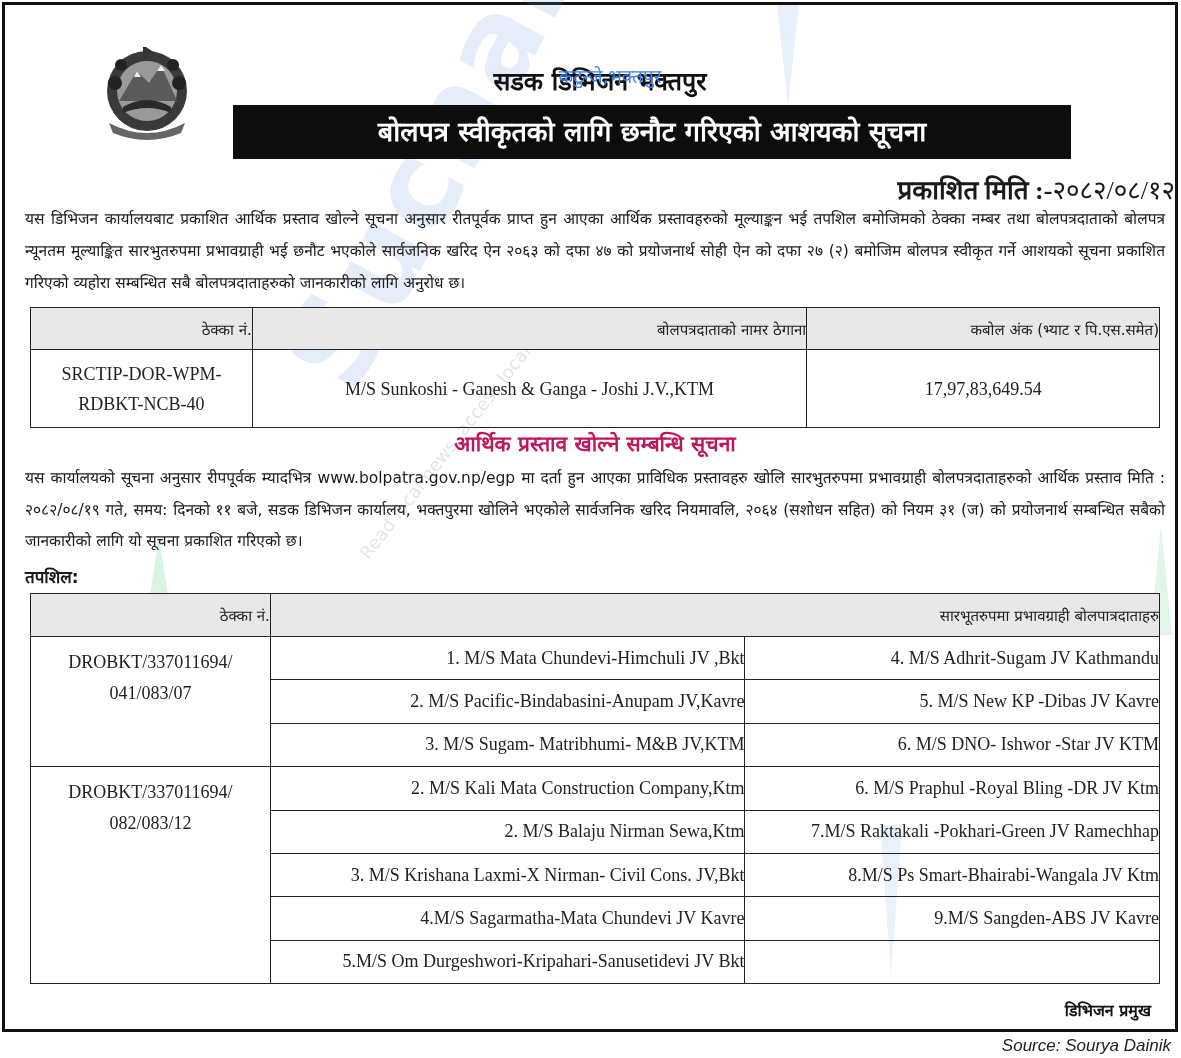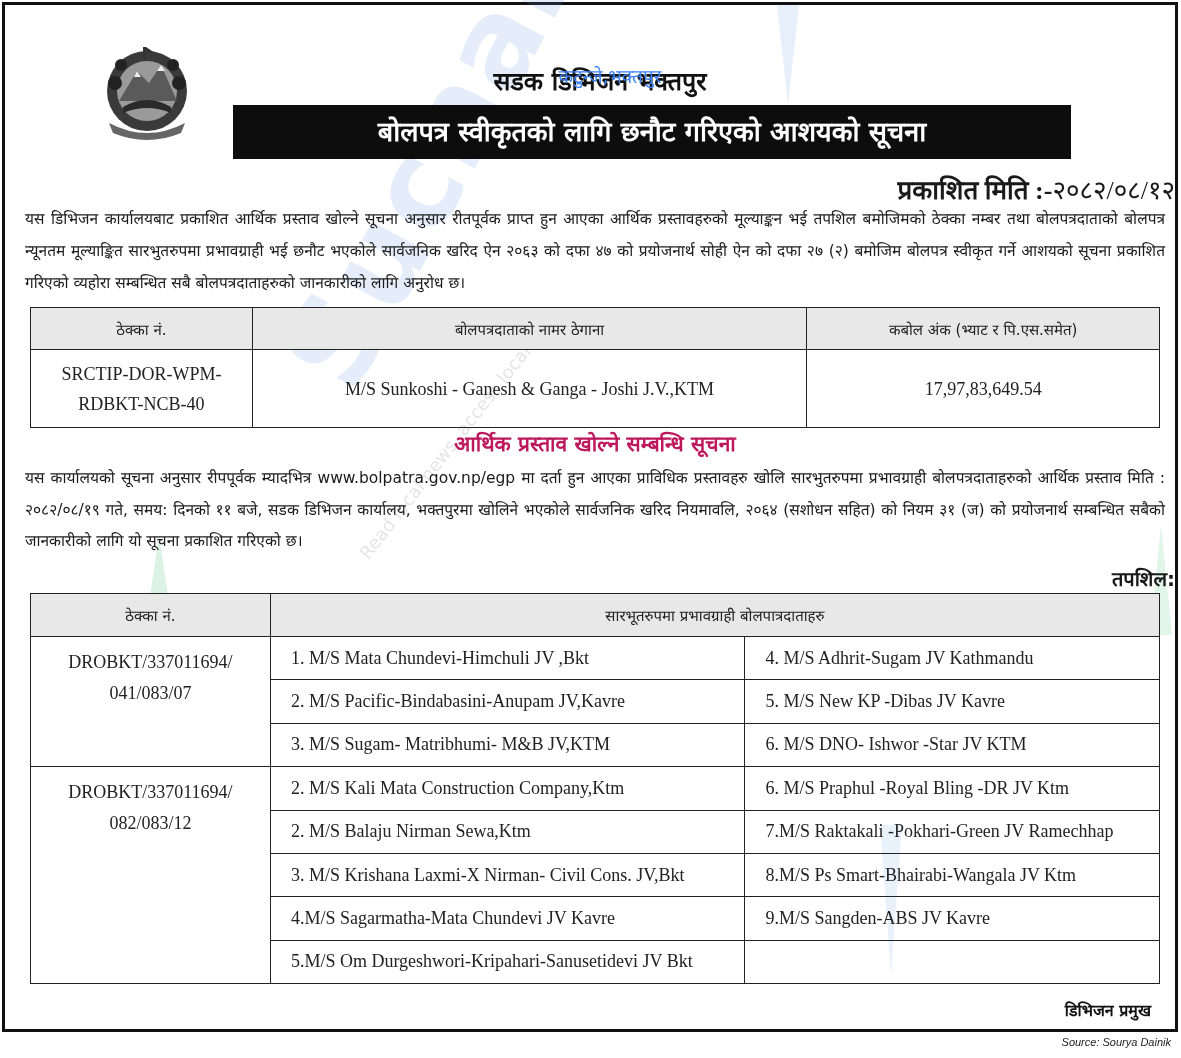--- a/index.html
+++ b/index.html
@@ -55,47 +55,47 @@
 
     .para {
       position: absolute; left: 20px; width: 1140px;
       font-family: "DejaVu Sans", sans-serif; font-size: 15.5px; line-height: 32px; color: #1a1a1a;
       text-align: justify;
     }
     .p1 { top: 198px; }
     .p2 { top: 458px; line-height: 31.5px; }
 
     table { border-collapse: collapse; position: absolute; }
-    td, th { border: 1.5px solid #222; }
+    td, th { border: 1.5px solid #222; text-align: right; }
 
     .t1 { left: 25px; top: 302px; width: 1130px; }
     .t1 th { background: #e8e8e8; height: 42px; font-family: "DejaVu Sans", sans-serif; font-weight: normal; font-size: 15px; color: #222; }
     .t1 td { height: 78px; text-align: center; font-family: "Liberation Serif", serif; font-size: 18px; line-height: 30px; color: #222; }
 
     .sec2-title {
       position: absolute; left: 0; width: 100%; top: 424px; text-align: center;
       font-family: "DejaVu Sans", sans-serif; font-weight: bold; font-size: 21px; color: #be185d; padding-left: 10px;
     }
     .tapashil {
-      position: absolute; left: 0; width: 100%; top: 560px; text-align: right;
-      font-family: "DejaVu Sans", sans-serif; font-weight: bold; font-size: 20px; padding-left: 20px;
+      position: absolute; left: 0; width: 100%; top: 560px; text-align: left;
+      font-family: "DejaVu Sans", sans-serif; font-weight: bold; font-size: 17px; padding-left: 20px;
     }
 
     .t2 { left: 25px; top: 588px; width: 1130px; }
     .t2 th { background: #e8e8e8; height: 43px; font-family: "DejaVu Sans", sans-serif; font-weight: normal; font-size: 15px; color: #222; }
     .t2 td { height: 43.4px; font-family: "Liberation Serif", serif; font-size: 18px; color: #222; padding-left: 20px; }
     .t2 td.cno { text-align: center; vertical-align: top; padding: 10px 0 0 0; line-height: 31px; }
 
     .signature {
       position: absolute; right: 24px; top: 994px; font-family: "DejaVu Sans", sans-serif;
       font-weight: bold; font-size: 16px; color: #111; padding-left: 25px;
     }
     .source {
       position: absolute; right: 10px; top: 1036px; font-family: "Liberation Sans", sans-serif;
-      font-style: italic; font-size: 11px; color: #222;
+      font-style: italic; font-size: 17px; color: #222;
     }
   </style>
 </head>
 <body>
 
 <div class="frame">
 
   <div class="wm-arrow" style="left:772px;top:0;border-top:100px solid rgba(120,170,230,0.18);"></div>
   <div class="wm-arrow" style="left:140px;top:530px;border-bottom:95px solid rgba(90,200,130,0.22);border-left-width:14px;border-right-width:14px;"></div>
   <div class="wm-arrow" style="left:875px;top:820px;border-top:150px solid rgba(120,170,230,0.16);"></div>

